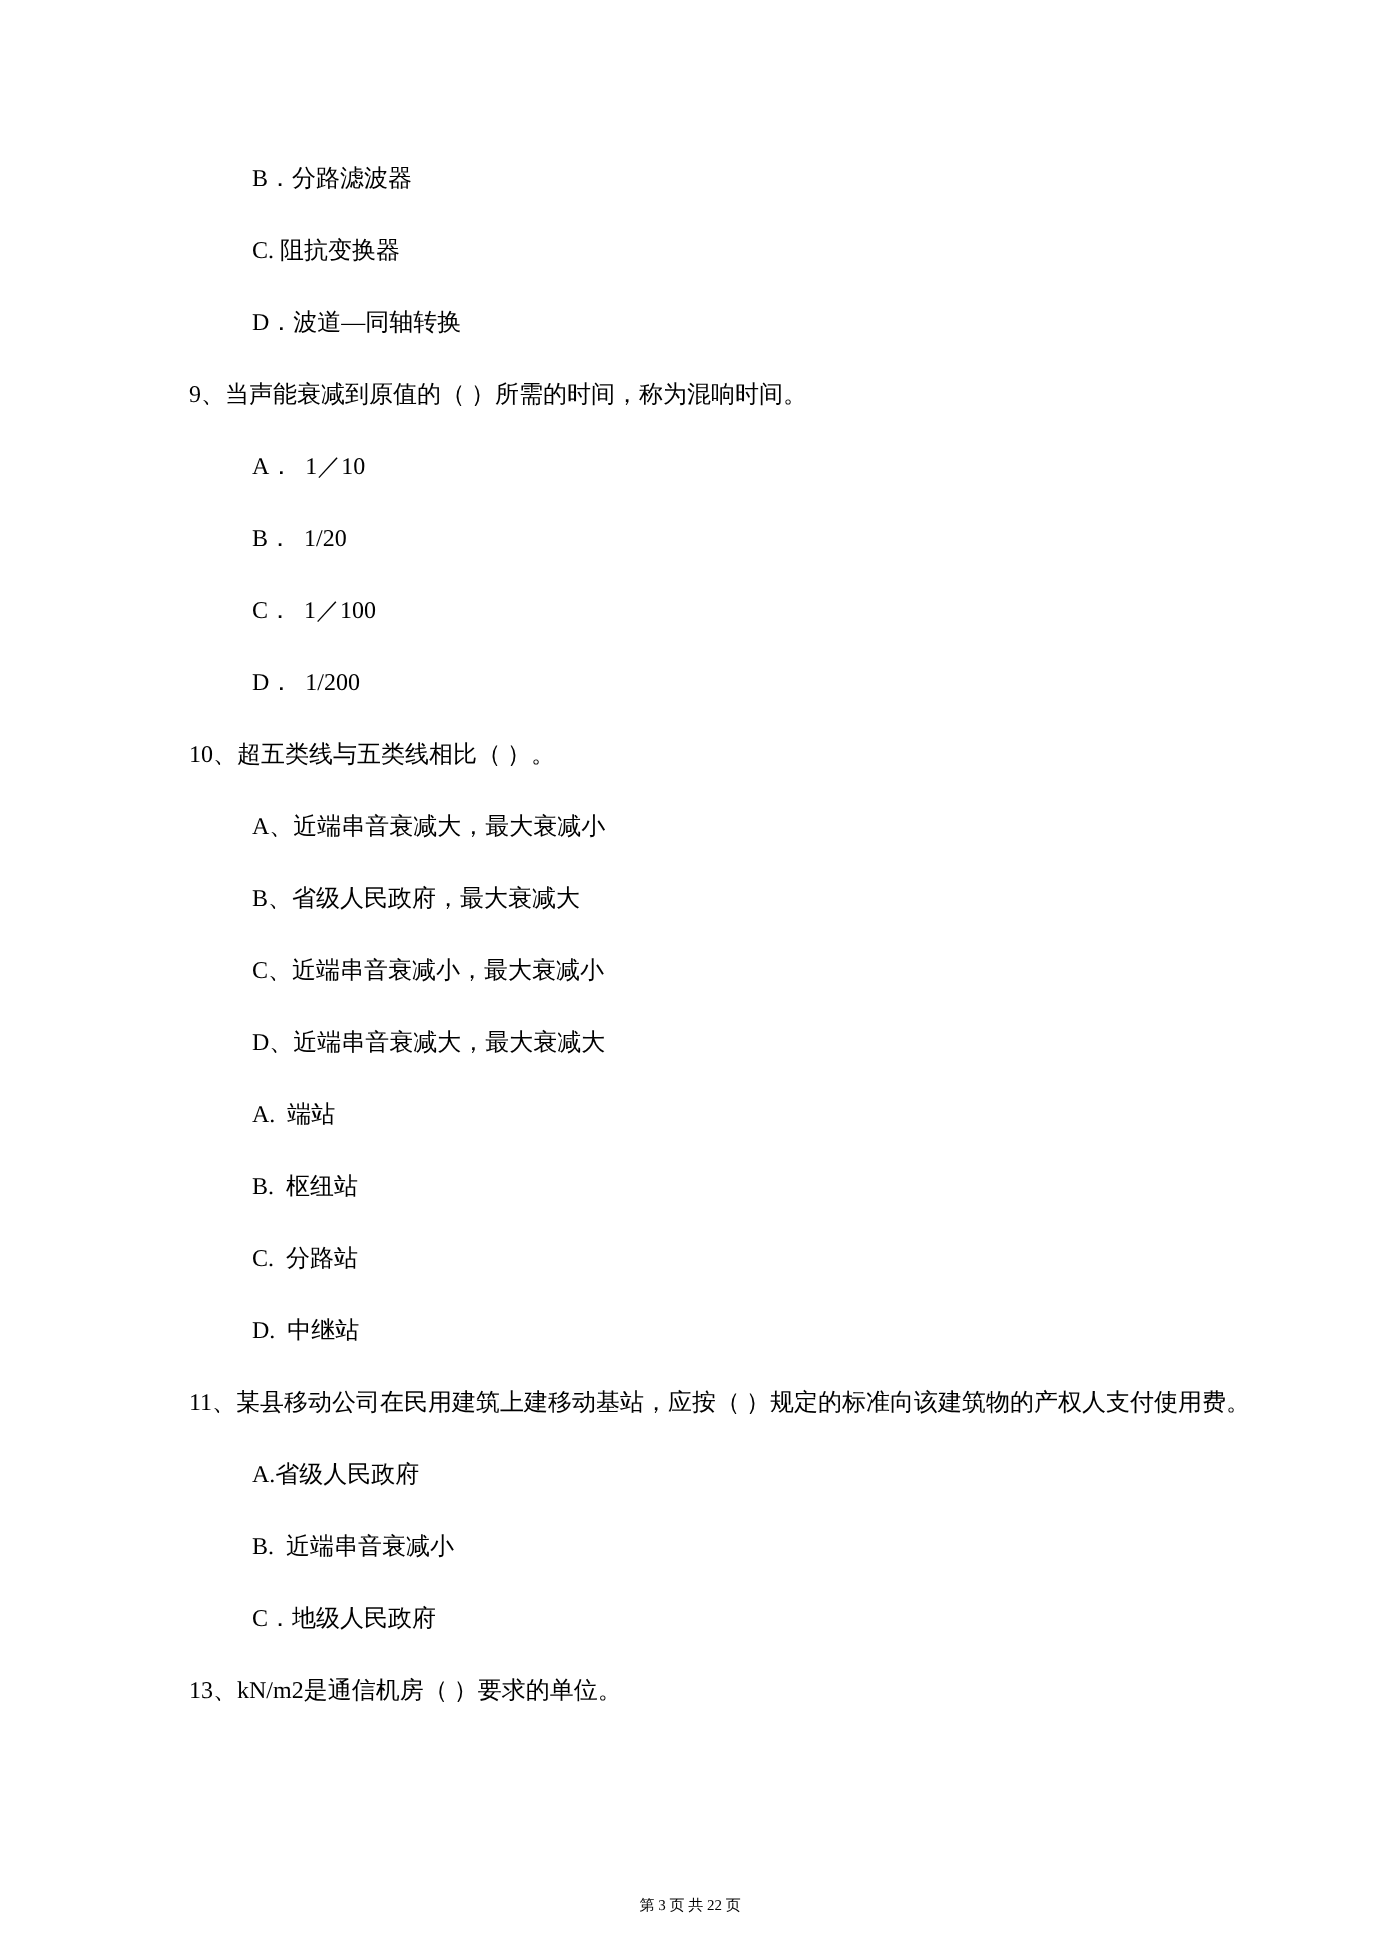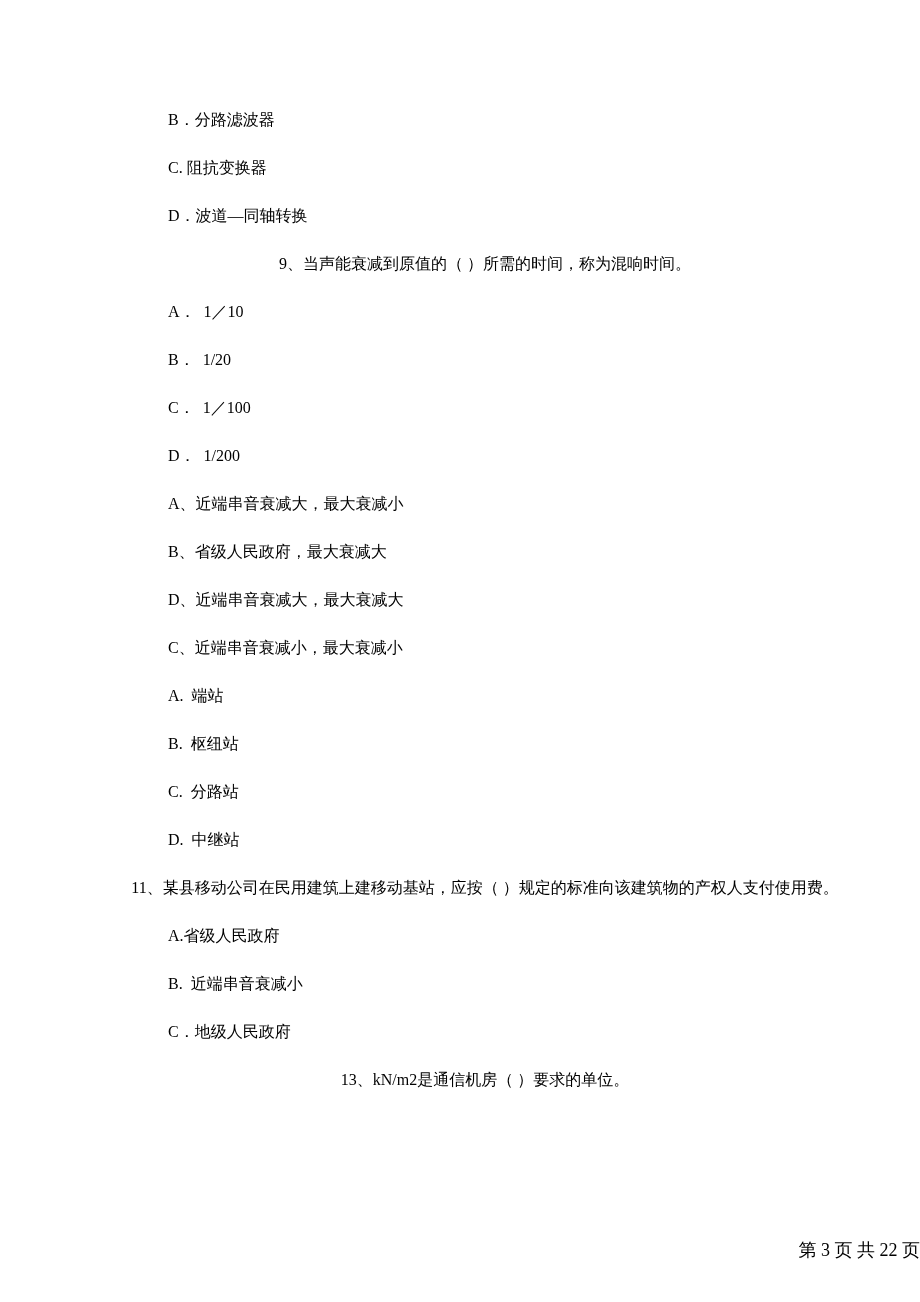--- a/index.html
+++ b/index.html
@@ -21,50 +21,50 @@
   }
   .option {
     margin: 0 0 24px 0;
     padding-left: 42px;
   }
   .option > span {
     white-space: pre;
   }
   .question {
     margin: 0 0 24px 0;
-    text-align: center;
   }
   .footer {
     position: absolute;
     left: 0;
     right: 0;
-    bottom: 38px;
-    text-align: right;
-    font-size: 18px;
+    bottom: 24px;
+    text-align: center;
+    font-size: 10px;
   }
 </style>
 </head>
 <body>
 
 <div class="page">
 
   <p class="option"><span>B．分路滤波器</span></p>
   <p class="option"><span>C. 阻抗变换器</span></p>
   <p class="option"><span>D．波道—同轴转换</span></p>
 
   <p class="question">9、当声能衰减到原值的（    ）所需的时间，称为混响时间。</p>
   <p class="option"><span>A．  1／10</span></p>
   <p class="option"><span>B．  1/20</span></p>
   <p class="option"><span>C．  1／100</span></p>
   <p class="option"><span>D．  1/200</span></p>
 
+  <p class="question">10、超五类线与五类线相比（    ）。</p>
   <p class="option"><span>A、近端串音衰减大，最大衰减小</span></p>
   <p class="option"><span>B、省级人民政府，最大衰减大</span></p>
+  <p class="option"><span>C、近端串音衰减小，最大衰减小</span></p>
   <p class="option"><span>D、近端串音衰减大，最大衰减大</span></p>
-  <p class="option"><span>C、近端串音衰减小，最大衰减小</span></p>
 
   <p class="option"><span>A.  端站</span></p>
   <p class="option"><span>B.  枢纽站</span></p>
   <p class="option"><span>C.  分路站</span></p>
   <p class="option"><span>D.  中继站</span></p>
 
   <p class="question">11、某县移动公司在民用建筑上建移动基站，应按（    ）规定的标准向该建筑物的产权人支付使用费。</p>
   <p class="option"><span>A.省级人民政府</span></p>
   <p class="option"><span>B.  近端串音衰减小</span></p>
   <p class="option"><span>C．地级人民政府</span></p>

